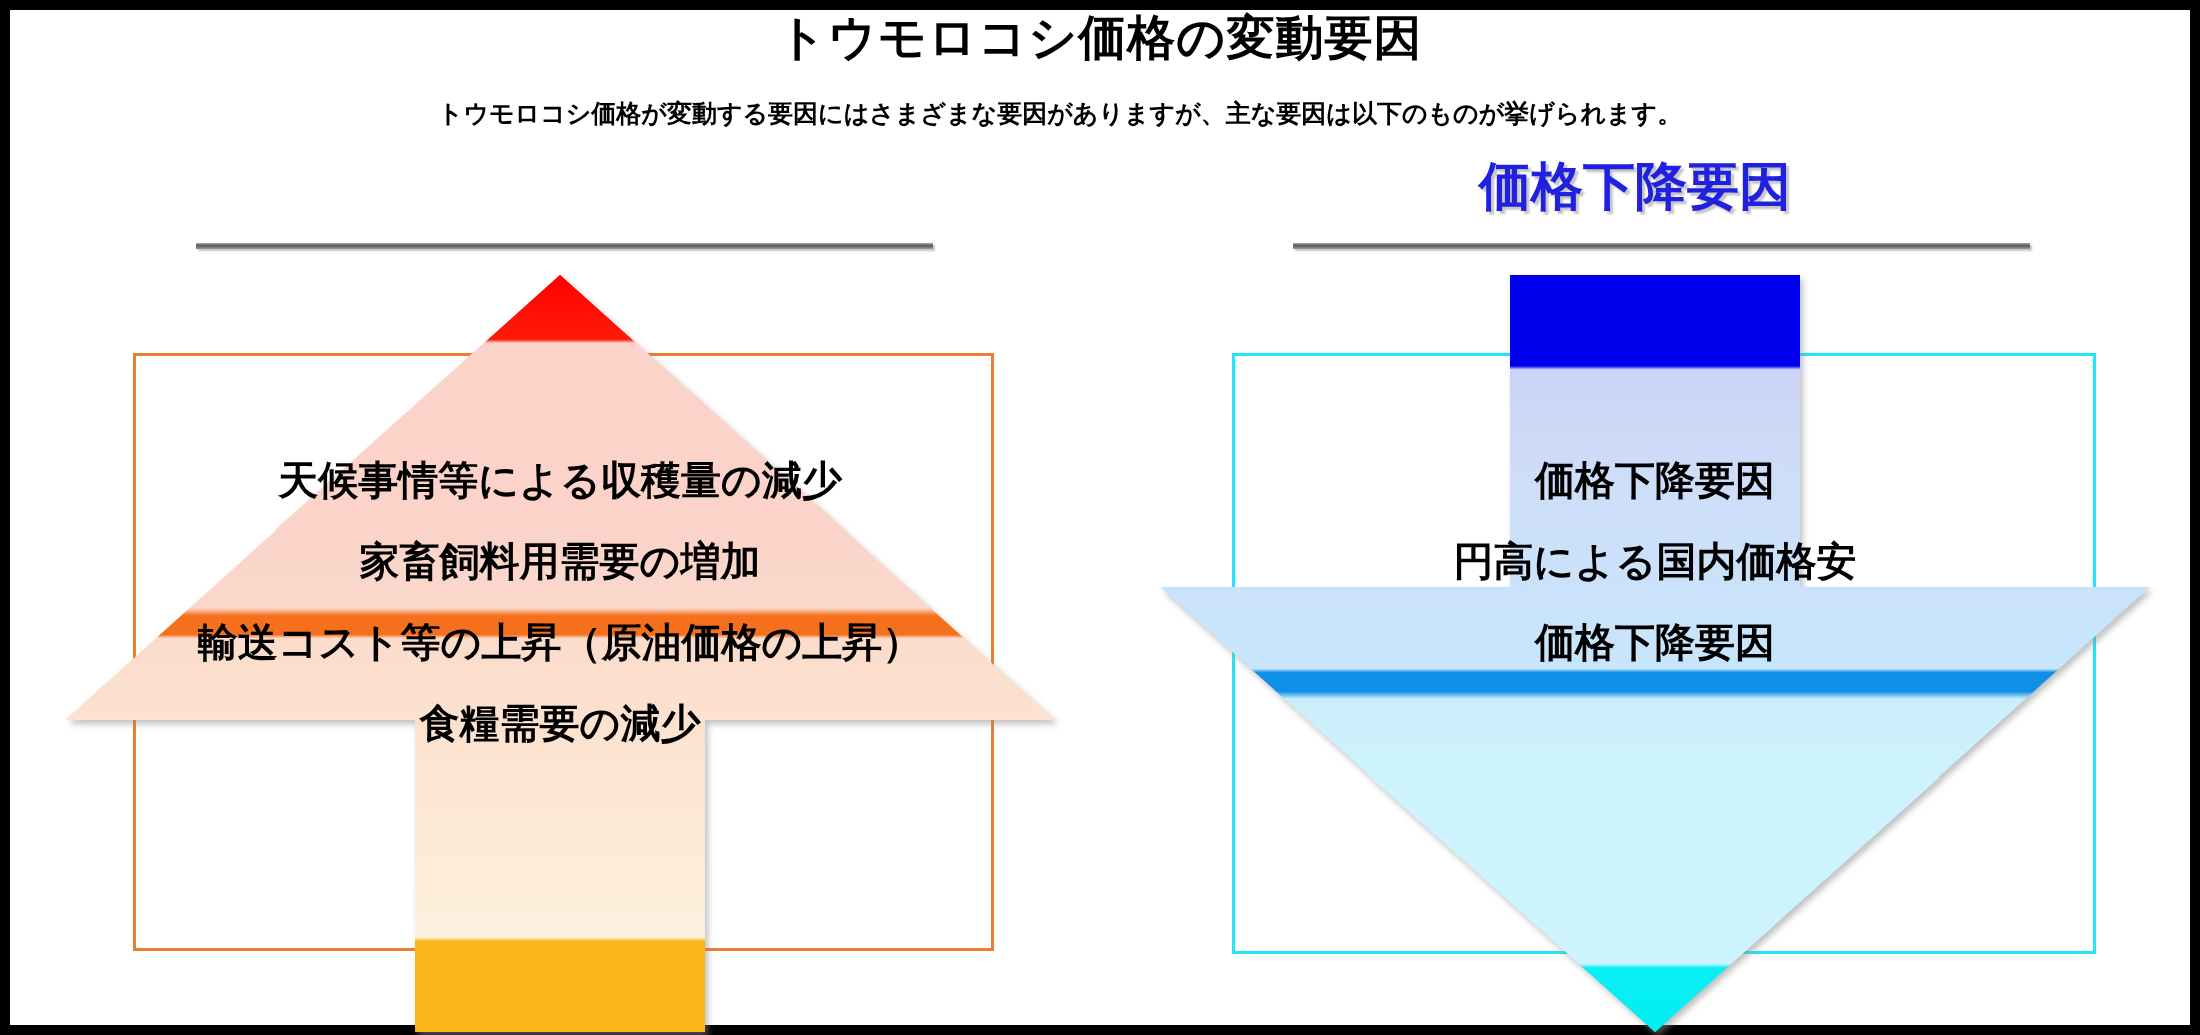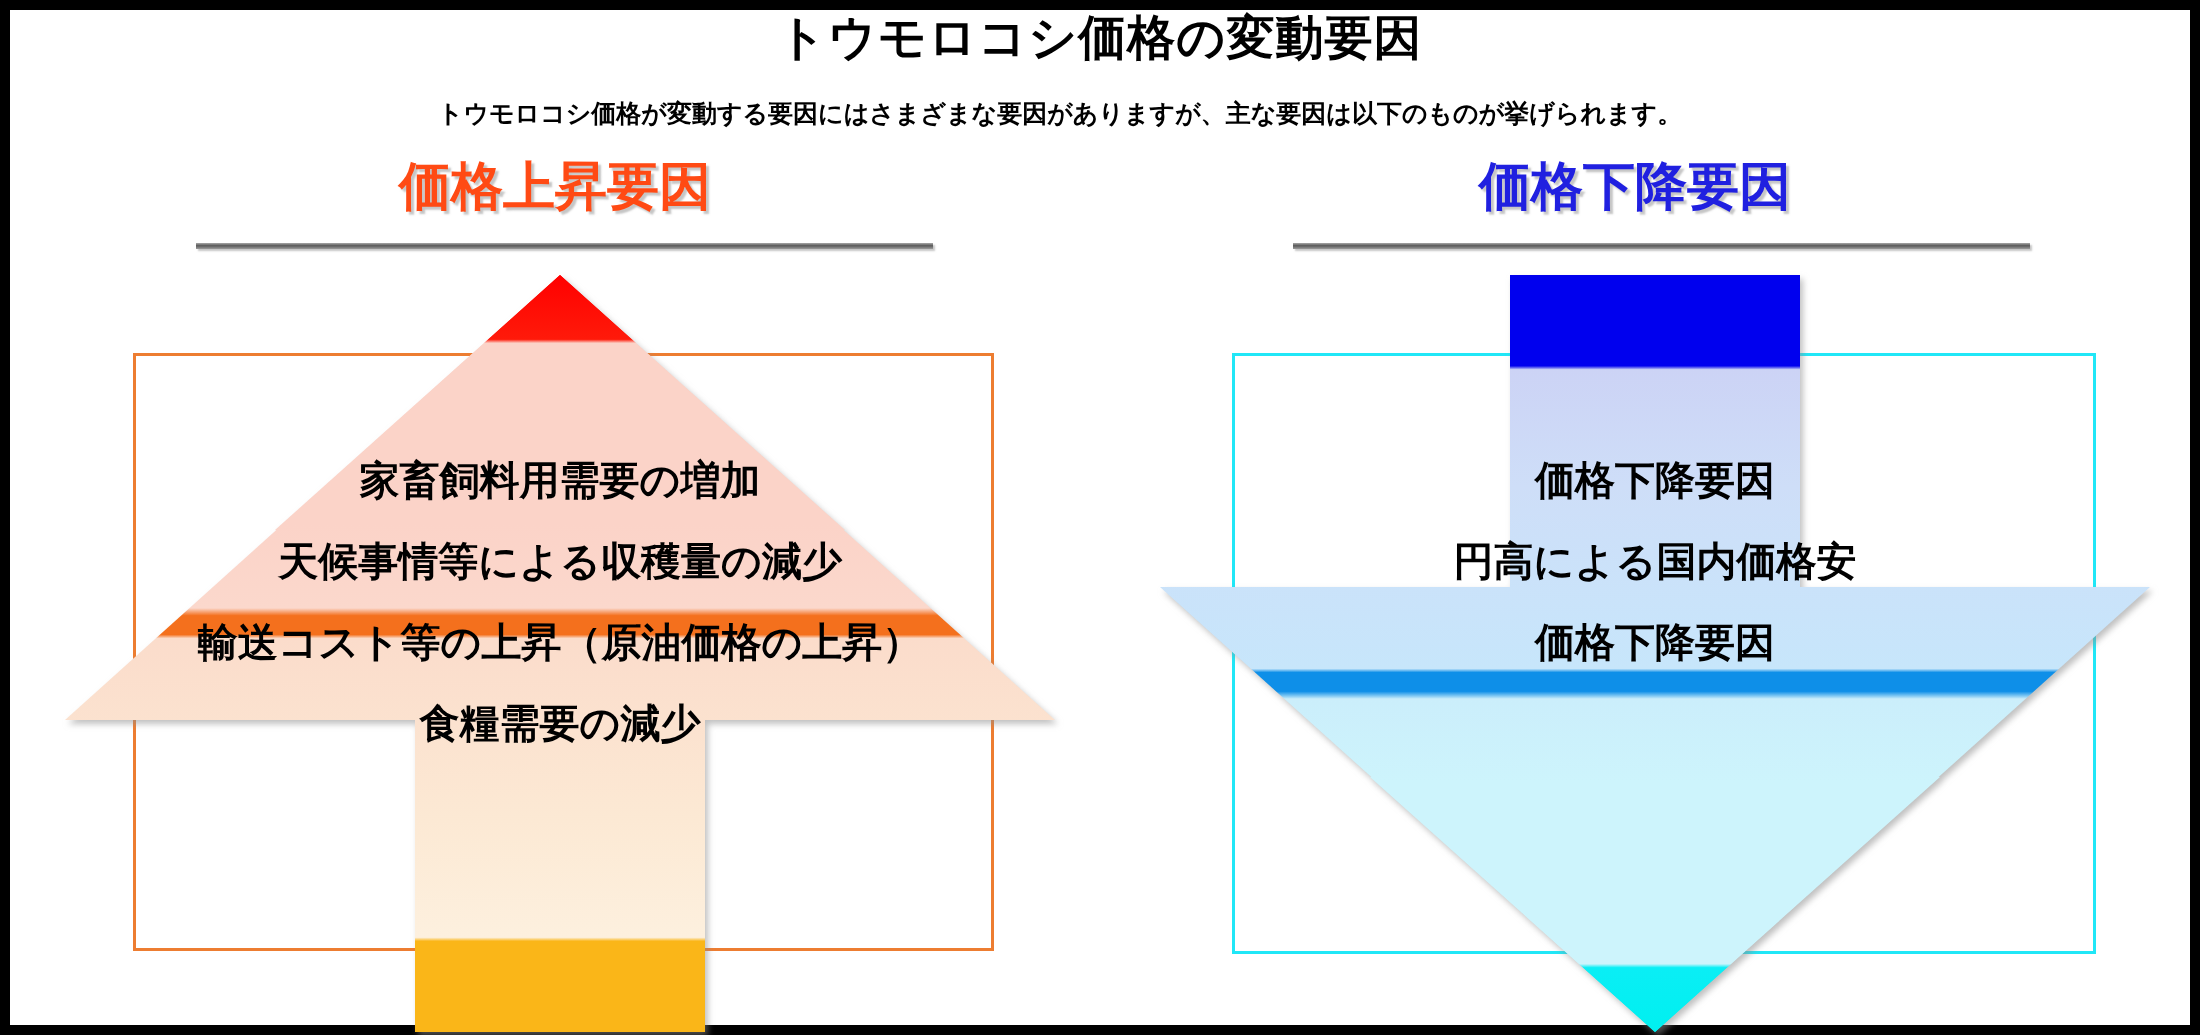--- a/index.html
+++ b/index.html
@@ -136,21 +136,20 @@
 <div id="slide">
 
   <div class="edge-bar top"></div>
   <div class="edge-bar bottom"></div>
   <div class="edge-side left"></div>
   <div class="edge-side right"></div>
 
   <div class="page-title">トウモロコシ価格の変動要因</div>
   <div class="page-subtitle">トウモロコシ価格が変動する要因にはさまざまな要因がありますが、主な要因は以下のものが挙げられます。</div>
 
-  <div class="col-header left">価格上昇要因</div>
   <div class="divider left"></div>
 
   <div class="outline-box left"></div>
 
   <svg class="arrow up" viewBox="0 0 990 757">
     <defs>
       <linearGradient id="gradUp" x1="0" y1="0" x2="0" y2="1">
         <stop offset="0.00" stop-color="#FF0000"></stop>
         <stop offset="0.085" stop-color="#FF1A0A"></stop>
         <stop offset="0.090" stop-color="#FBD3C8"></stop>
@@ -178,22 +177,22 @@
       <clipPath id="clipUpHead">
         <polygon points="495,0 990,445 0,445"></polygon>
       </clipPath>
     </defs>
     <g clip-path="url(#clipUpHead)">
       <rect x="0" y="0" width="990" height="757" fill="url(#gradUp)"></rect>
     </g>
   </svg>
 
   <div class="factor-list left">
+    <div class="factor-item">天候事情等による収穫量の減少</div>
     <div class="factor-item">家畜飼料用需要の増加</div>
-    <div class="factor-item">天候事情等による収穫量の減少</div>
     <div class="factor-item">輸送コスト等の上昇（原油価格の上昇）</div>
     <div class="factor-item">食糧需要の減少</div>
   </div>
 
   <div class="col-header right">価格下降要因</div>
   <div class="divider right"></div>
 
   <div class="outline-box right"></div>
 
   <svg class="arrow down" viewBox="0 0 990 757">

